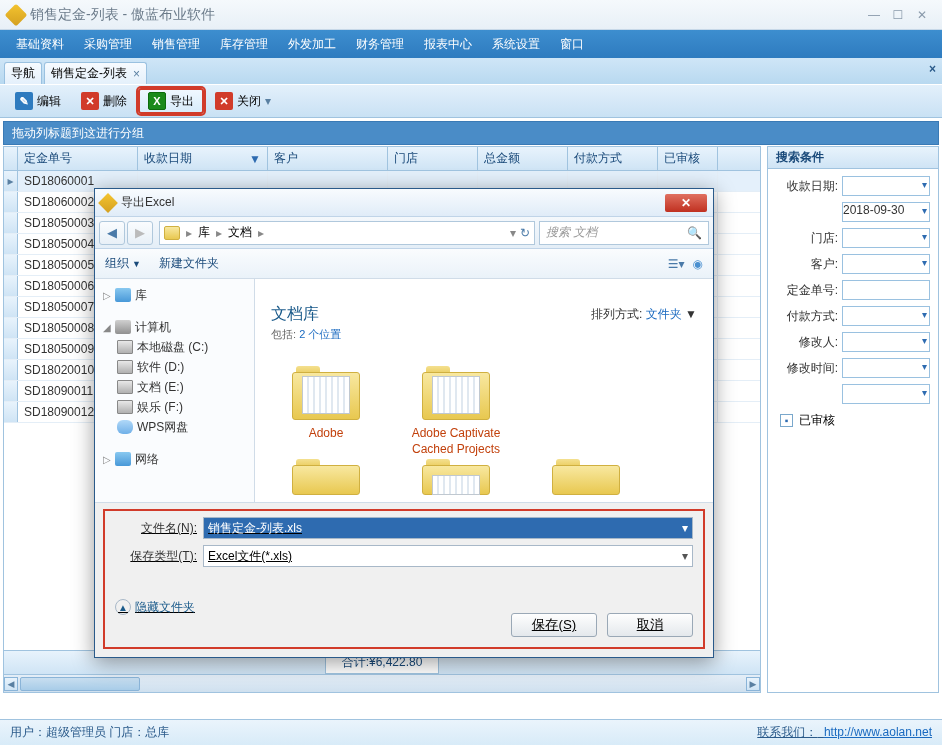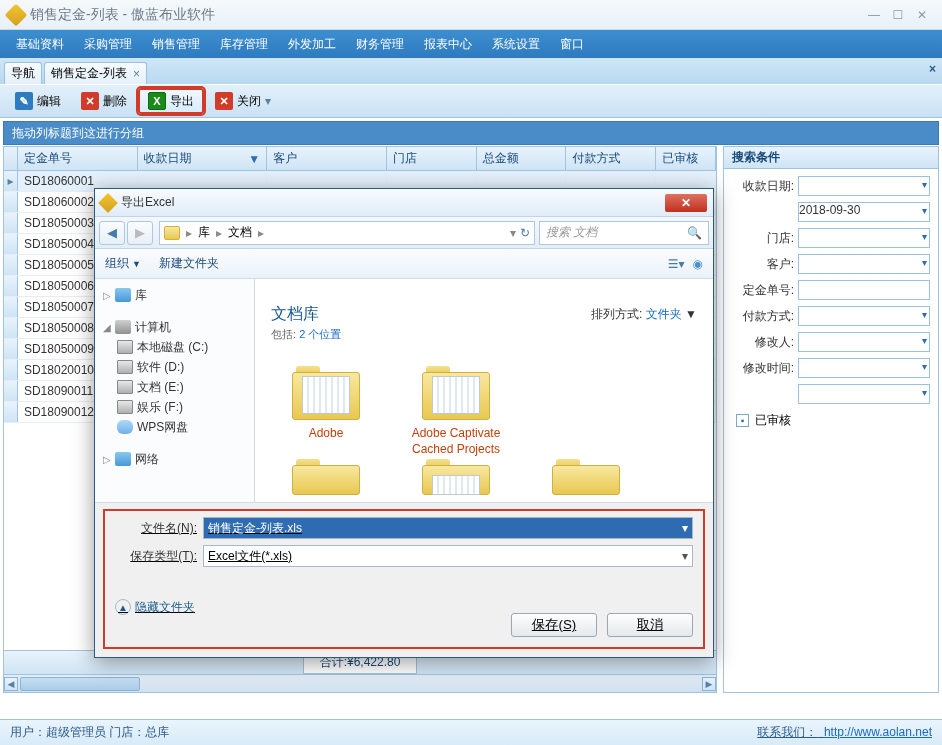--- a/index.html
+++ b/index.html
@@ -46,21 +46,21 @@
 .gr.sel { background: #e4f0fb; }
 .gc { border-right: 1px solid #e4eef7; padding: 0 6px; display: flex; align-items: center; font-size: 12px; color: #333; }
 .rowind { width: 14px; border-right: 1px solid #a0c3df; background: linear-gradient(#e8f3fc,#cfe4f5); display: flex; align-items: center; justify-content: center; color: #5a80a2; }
 .gridfoot { height: 24px; background: linear-gradient(#e8f3fc,#cfe4f5); border-top: 1px solid #a0c3df; display: flex; justify-content: center; align-items: center; }
 .gridfoot .box { border: 1px solid #a0c3df; background: #fff; padding: 2px 16px; color: #1a4a7a; }
 .hscroll { height: 18px; background: linear-gradient(#e4eef7,#cfe0ef); border-top: 1px solid #a0c3df; position: relative; }
 .hscroll .thumb { position: absolute; left: 16px; top: 2px; height: 14px; width: 120px; background: linear-gradient(#c8def0,#a8cce8); border: 1px solid #8ab4d8; border-radius: 2px; }
 .hscroll .arr { position: absolute; top: 2px; width: 14px; height: 14px; background: linear-gradient(#e8f3fc,#cfe4f5); border: 1px solid #8ab4d8; display: flex; align-items: center; justify-content: center; color: #5a80a2; font-size: 9px; }
 
 
-.search { width: 216px; margin-left: 6px; border: 1px solid #a0c3df; display: flex; flex-direction: column; }
+.search { width: 172px; margin-left: 6px; border: 1px solid #a0c3df; display: flex; flex-direction: column; }
 .search .shead { height: 22px; background: linear-gradient(#e8f3fc,#cfe4f5); color: #1a4a7a; font-weight: bold; display: flex; align-items: center; padding: 0 8px; border-bottom: 1px solid #a0c3df; }
 .search .sbody { flex: 1; padding: 6px 8px; background: #fff; }
 .srow { display: flex; align-items: center; margin-bottom: 4px; height: 22px; }
 .srow label { width: 62px; color: #333; text-align: right; margin-right: 4px; }
 .srow .inp { flex: 1; height: 20px; border: 1px solid #9ac1e0; background: #fff; position: relative; }
 .srow .inp .dd { position: absolute; right: 2px; top: 2px; color: #2e6bb0; font-size: 10px; }
 .srow.check { justify-content: flex-start; padding-left: 4px; }
 .srow.check .cb { width: 13px; height: 13px; border: 1px solid #7aa8cc; margin-right: 6px; display: flex; align-items: center; justify-content: center; color: #2e6bb0; font-size: 10px; }
 .sbtn { width: 100px; height: 30px; margin: 100px auto 0; background: linear-gradient(#f0f8ff,#d4e8f8); border: 1px solid #7aa8cc; border-radius: 4px; display: flex; align-items: center; justify-content: center; cursor: pointer; color: #1a4a7a; }
 .sbtn .ic { width: 16px; height: 16px; margin-right: 6px; background: radial-gradient(circle at 35% 35%, #fff, #a8d0f0); border: 1px solid #5a90c0; border-radius: 50%; position: relative; }

